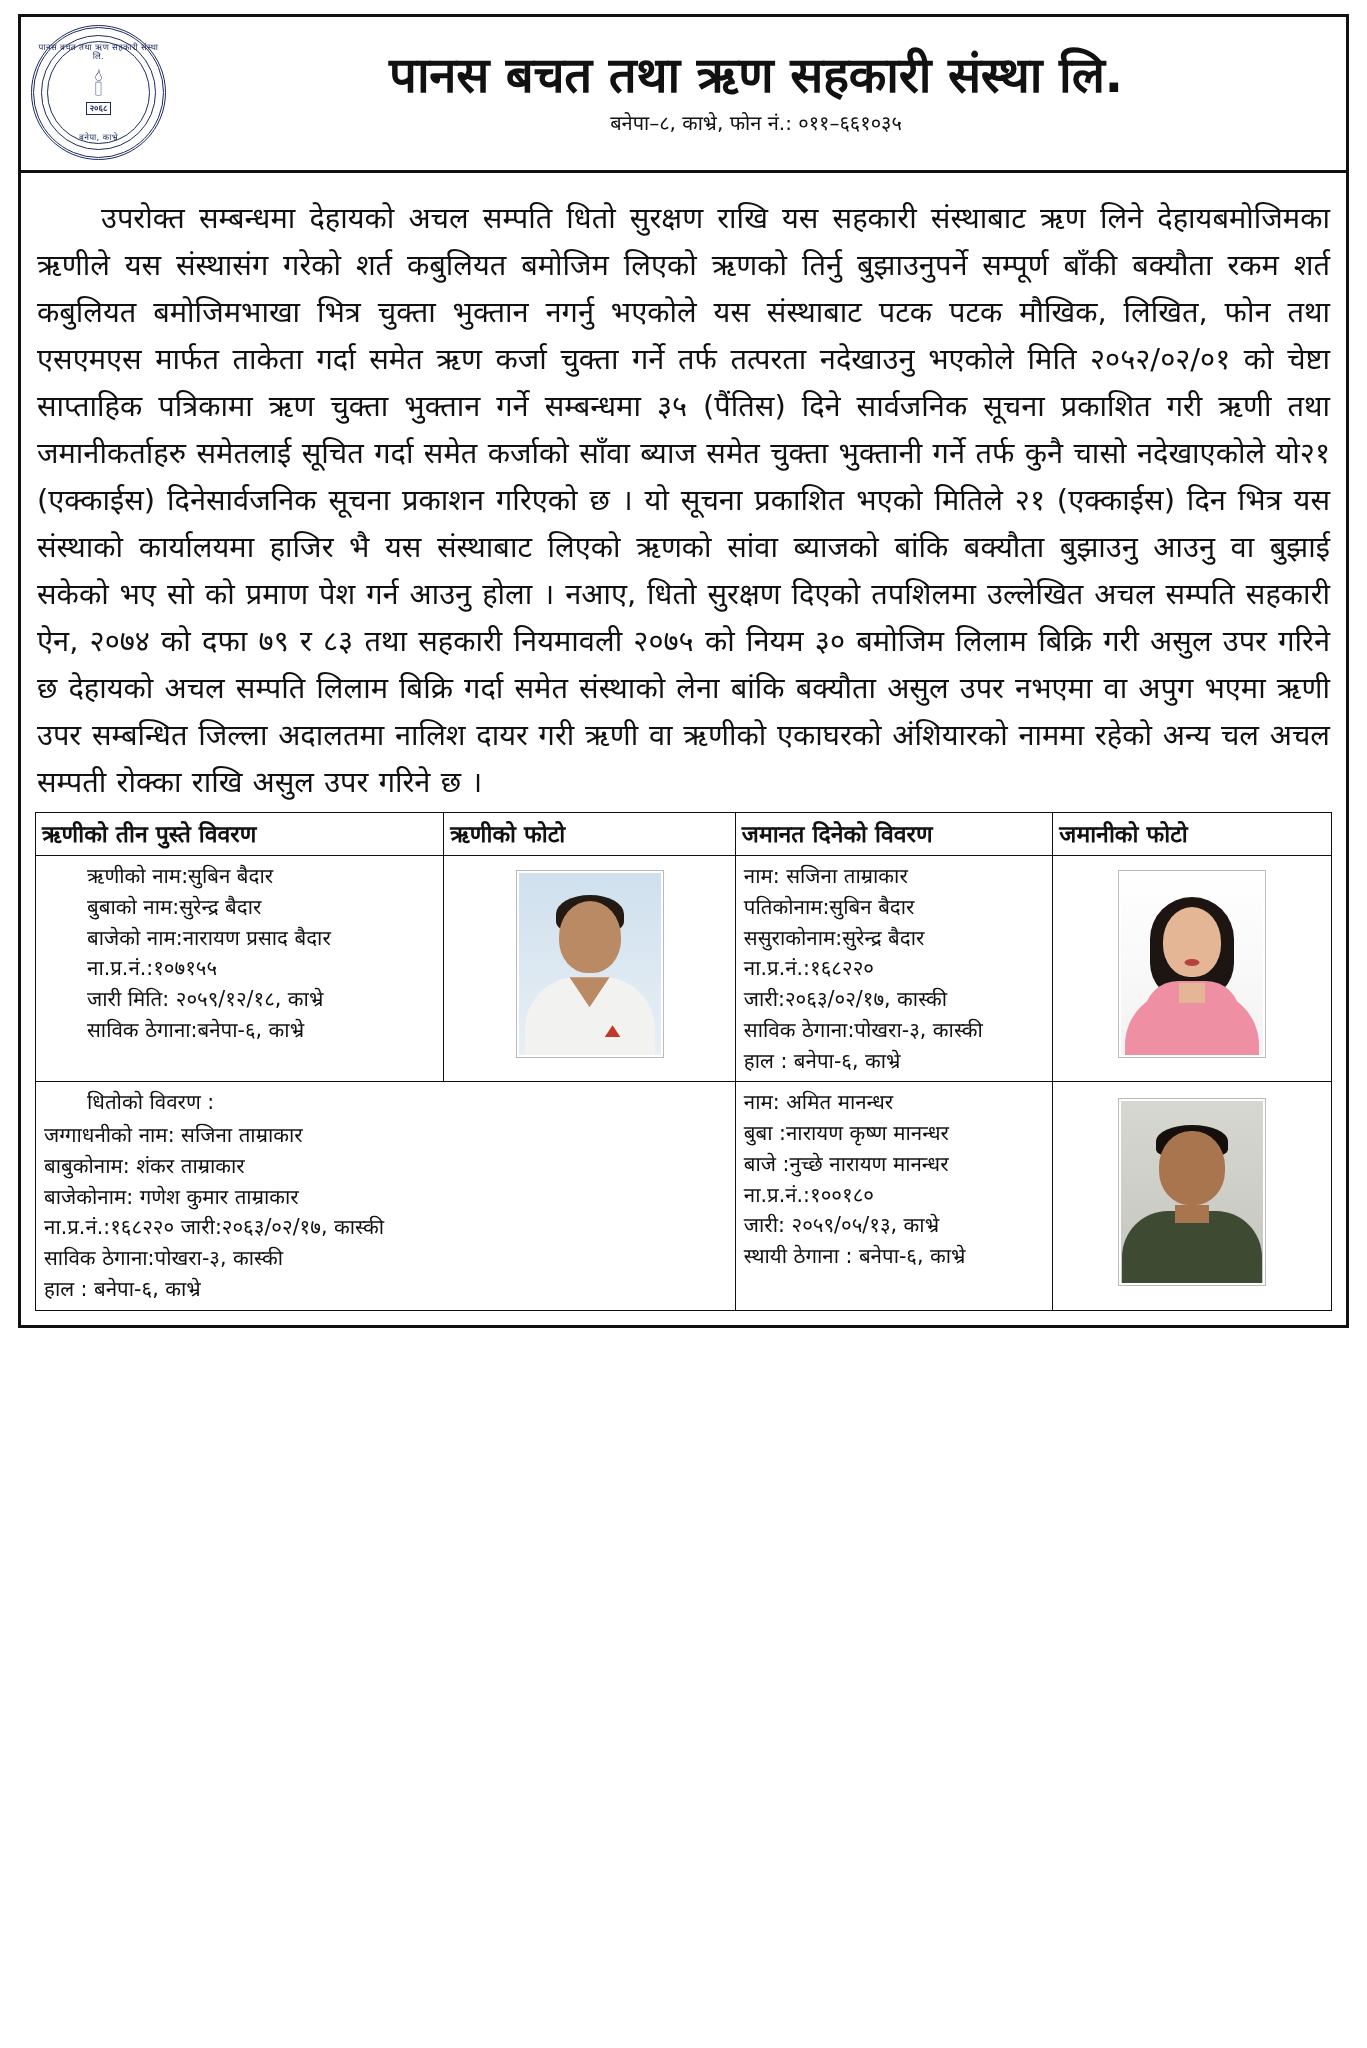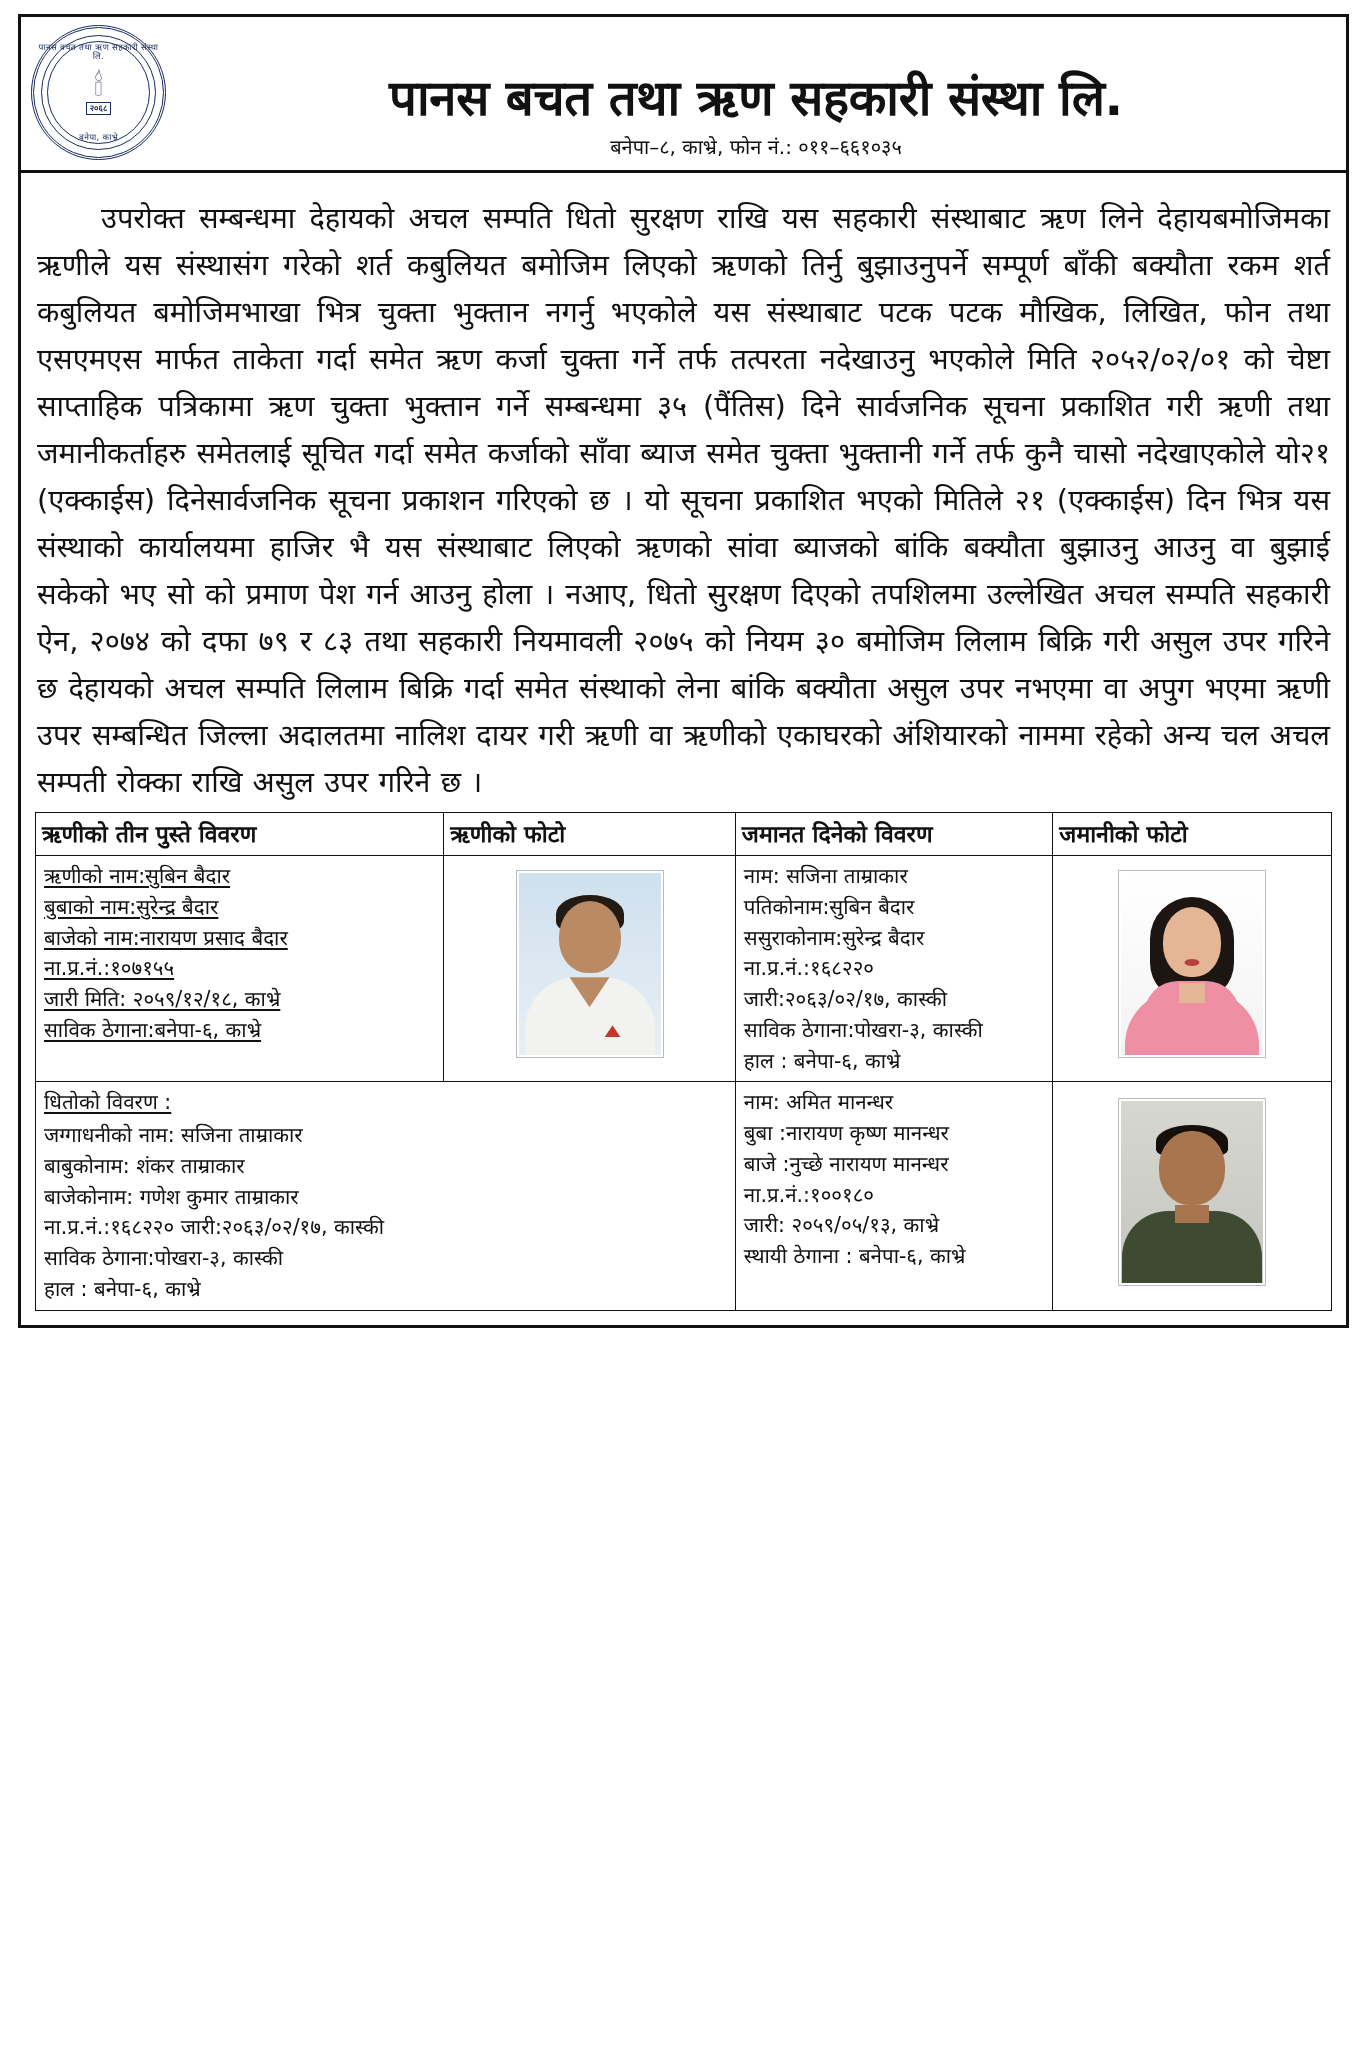--- a/index.html
+++ b/index.html
@@ -19,21 +19,21 @@
   }
   .outer-frame {
     border: 3px solid #111;
     padding: 0;
   }
   
   .masthead {
     border-bottom: 3px solid #111;
     padding: 8px 10px 10px 10px;
     display: flex;
-    align-items: flex-end;
+    align-items: center;
     gap: 10px;
   }
   .seal {
     width: 135px; height: 135px;
     flex: 0 0 135px;
     border-radius: 50%;
     border: 3px double #1b2a5e;
     position: relative;
     display: flex; align-items: center; justify-content: center;
     background: #fff;
@@ -144,21 +144,21 @@
     font-size: 20.5px;
     line-height: 1.5;
   }
   table.det th {
     text-align:left;
     font-weight: bold;
     font-size: 23px;
     padding: 4px 6px;
   }
   .cell-line { white-space: nowrap; }
-  .cell-line.u { text-decoration: underline; text-underline-offset: 3px; }
+  .cell-line.u { text-underline-offset: 3px; margin-left: 43px; }
   .photo-cell {
     text-align:center;
     vertical-align: middle !important;
   }
   .photo {
     width: 146px;
     height: 186px;
     border: 2px solid #fff;
     outline: 1px solid #bbb;
     display: inline-block;

